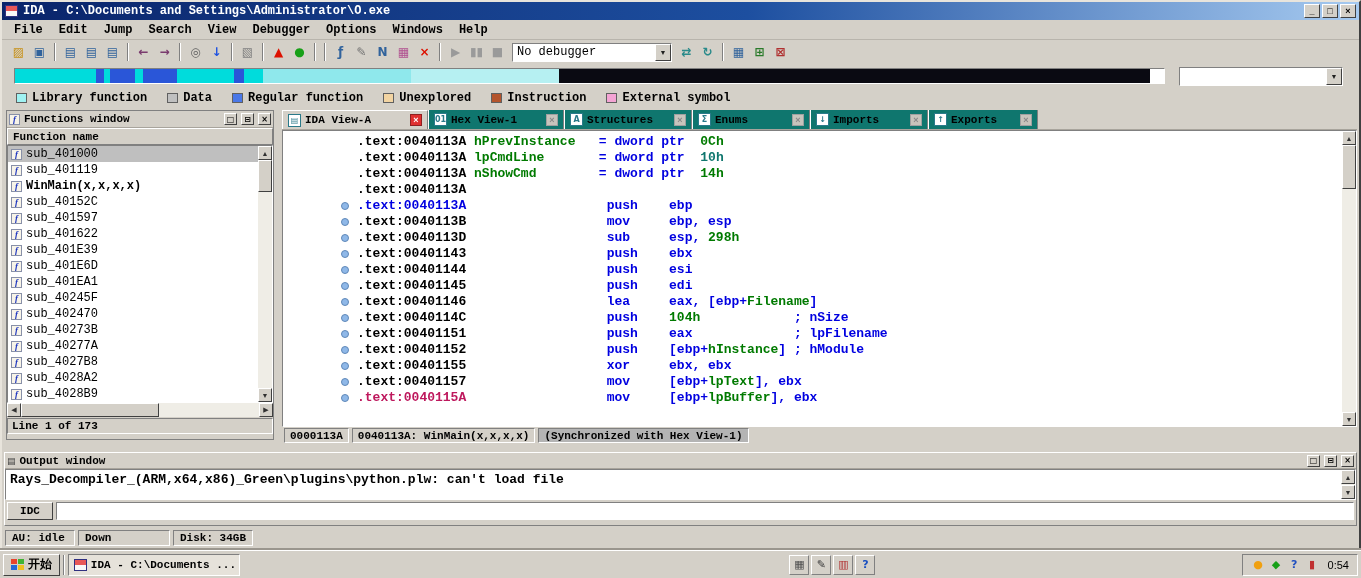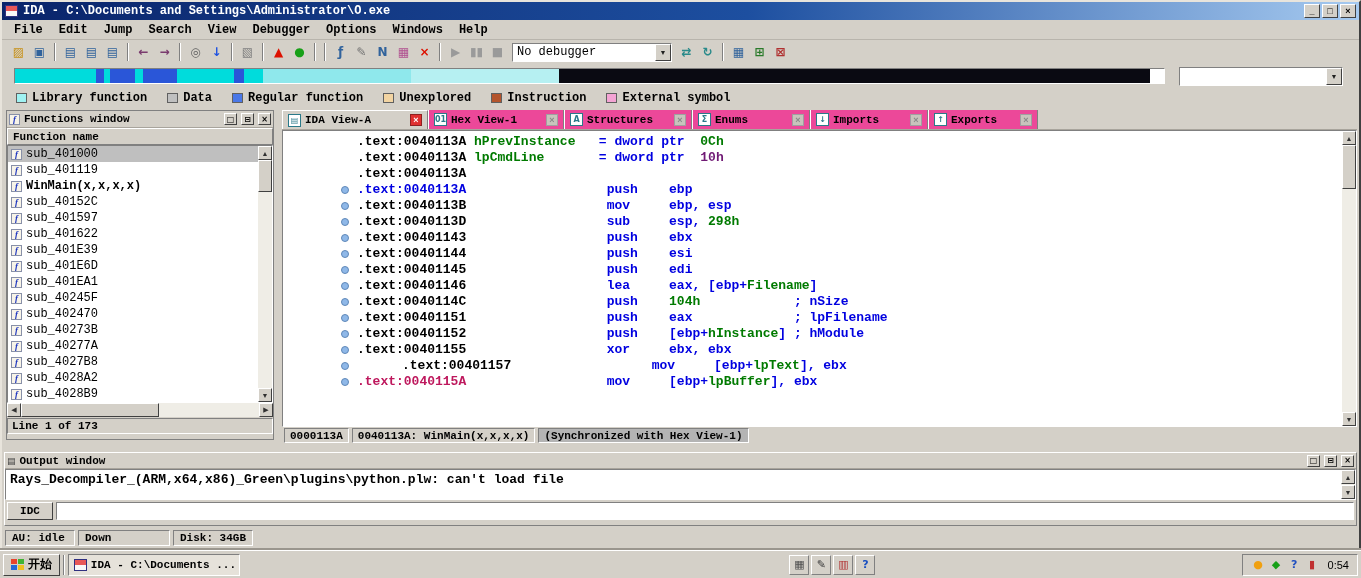--- a/index.html
+++ b/index.html
@@ -85,21 +85,21 @@
   .fw-status{height:16px;flex:0 0 16px;margin-top:1px;background:var(--face);font:bold 11px var(--mono);
     display:flex;align-items:center;padding-left:4px;
     border:1px solid;border-color:var(--sh) var(--hl) var(--hl) var(--sh);}
 
   .splitter{width:8px;flex:0 0 8px;}
 
   
   .viewarea{flex:1;min-width:0;display:flex;flex-direction:column;padding-bottom:6px;}
   .tabbar{height:20px;flex:0 0 20px;display:flex;background:var(--face);border-bottom:1px solid #a8a49c;}
   .tab{display:flex;align-items:center;gap:4px;padding:0 5px;font:bold 11px var(--mono);color:#000;
-    border-right:1px solid var(--sh);border-left:1px solid var(--hl);background:#ec4899;white-space:nowrap;overflow:hidden;}
+    border-right:1px solid var(--sh);border-left:1px solid var(--hl);background:#0f766e;white-space:nowrap;overflow:hidden;}
   .tab.active{background:var(--face);border-top:1px solid var(--hl);}
   .tab:nth-child(1){width:146px;}.tab:nth-child(2){width:136px;}.tab:nth-child(3){width:128px;}
   .tab:nth-child(4){width:118px;}.tab:nth-child(5){width:118px;}.tab:nth-child(6){width:110px;}
   .tab-ico{width:13px;height:13px;flex:0 0 13px;border:1px solid #2a7a8a;color:#2a7a8a;background:#fff;
     font:bold 8px "DejaVu Sans",sans-serif;display:flex;align-items:center;justify-content:center;}
   .tab-label{flex:1;overflow:hidden;}
   .tab-close{width:12px;height:12px;flex:0 0 12px;background:#c8c4bc;color:#888;
     border:1px solid #a0a0a0;font:bold 9px var(--sans);display:flex;align-items:center;justify-content:center;}
   .tab-close.red{background:#e03030;color:#fff;border-color:#902020;}
 
@@ -404,34 +404,35 @@
           </span>
           <span class="tab">
             <span class="tab-ico">↑</span>
             <span class="tab-label">Exports</span>
             <span class="tab-close">×</span>
           </span>
         </div>
       <div class="disasm-wrap">
         <div class="disasm">
             <div class="dline"><span style="color: rgb(0, 0, 0);">.text:0040113A </span><span style="color: rgb(0, 122, 0);">hPrevInstance   </span><span style="color: rgb(0, 0, 224);">= dword ptr  </span><span style="color: rgb(0, 122, 0);">0Ch</span></div>
-            <div class="dline"><span style="color: rgb(0, 0, 0);">.text:0040113A </span><span style="color: rgb(0, 122, 0);">lpCmdLine       </span><span style="color: rgb(0, 0, 224);">= dword ptr  </span><span style="color: #701a75; margin-top: 20px;">10h</span></div>
+            <div class="dline"><span style="color: rgb(0, 0, 0);">.text:0040113A </span><span style="color: rgb(0, 122, 0);">lpCmdLine       </span><span style="color: rgb(0, 0, 224);">= dword ptr  </span><span style="color: #0f766e; margin-top: 20px;">10h</span></div>
+            <div class="dline"><span style="color: rgb(0, 0, 0);">.text:0040113A </span><span style="color: rgb(0, 122, 0);">nShowCmd        </span><span style="color: rgb(0, 0, 224);">= dword ptr  </span><span style="color: rgb(0, 122, 0);">14h</span></div>
             <div class="dline"><span style="color: rgb(0, 0, 0);">.text:0040113A</span></div>
             <div class="dline"><span class="bp-dot"></span><span style="color: rgb(0, 0, 224);">.text:0040113A                  </span><span style="color: rgb(0, 0, 224);">push    ebp</span></div>
             <div class="dline"><span class="bp-dot"></span><span style="color: rgb(0, 0, 0);">.text:0040113B                  </span><span style="color: rgb(0, 0, 224);">mov     ebp, esp</span></div>
             <div class="dline"><span class="bp-dot"></span><span style="color: rgb(0, 0, 0);">.text:0040113D                  </span><span style="color: rgb(0, 0, 224); margin-top: 13px;">sub     esp, </span><span style="color: rgb(0, 122, 0);">298h</span></div>
             <div class="dline"><span class="bp-dot"></span><span style="color: rgb(0, 0, 0);">.text:00401143                  </span><span style="color: rgb(0, 0, 224);">push    ebx</span></div>
             <div class="dline"><span class="bp-dot"></span><span style="color: rgb(0, 0, 0);">.text:00401144                  </span><span style="color: rgb(0, 0, 224);">push    esi</span></div>
             <div class="dline"><span class="bp-dot"></span><span style="color: rgb(0, 0, 0);">.text:00401145                  </span><span style="color: rgb(0, 0, 224);">push    edi</span></div>
             <div class="dline"><span class="bp-dot"></span><span style="color: rgb(0, 0, 0);">.text:00401146                  </span><span style="color: rgb(0, 0, 224);">lea     eax, [ebp+</span><span style="color: rgb(0, 122, 0); text-align: right;">Filename</span><span style="color: rgb(0, 0, 224);">]</span></div>
             <div class="dline"><span class="bp-dot"></span><span style="color: rgb(0, 0, 0);">.text:0040114C                  </span><span style="color: rgb(0, 0, 224);">push    </span><span style="color: rgb(0, 122, 0);">104h            </span><span style="color: rgb(0, 0, 224);">; nSize</span></div>
             <div class="dline"><span class="bp-dot"></span><span style="color: rgb(0, 0, 0);">.text:00401151                  </span><span style="color: rgb(0, 0, 224);">push    </span><span style="color: rgb(0, 0, 224);">eax             </span><span style="color: rgb(0, 0, 224);">; lpFilename</span></div>
             <div class="dline"><span class="bp-dot"></span><span style="color: rgb(0, 0, 0);">.text:00401152                  </span><span style="color: rgb(0, 0, 224);">push    </span><span style="color: rgb(0, 0, 224);">[ebp+</span><span style="color: rgb(0, 122, 0);">hInstance</span><span style="color: rgb(0, 0, 224);">] </span><span style="color: rgb(0, 0, 224);">; hModule</span></div>
             <div class="dline"><span class="bp-dot"></span><span style="color: rgb(0, 0, 0); margin-top: 36px;">.text:00401155                  </span><span style="color: rgb(0, 0, 224);">xor     ebx, ebx</span></div>
-            <div class="dline"><span class="bp-dot"></span><span style="color: rgb(0, 0, 0); margin-left: 45px;">.text:00401157                  </span><span style="color: rgb(0, 0, 224);">mov     [ebp+</span><span style="color: rgb(0, 122, 0);">lpText</span><span style="color: rgb(0, 0, 224);">], ebx</span></div>
+            <div class="dline"><span class="bp-dot"></span><span style="color: rgb(0, 0, 0);">.text:00401157                  </span><span style="color: rgb(0, 0, 224);">mov     [ebp+</span><span style="color: rgb(0, 122, 0);">lpText</span><span style="color: rgb(0, 0, 224);">], ebx</span></div>
             <div class="dline"><span class="bp-dot"></span><span style="color: #be185d;">.text:0040115A                  </span><span style="color: rgb(0, 0, 224);">mov     [ebp+</span><span style="color: rgb(0, 122, 0);">lpBuffer</span><span style="color: rgb(0, 0, 224);">], ebx</span></div>
           </div>
         <div class="vscroll">
           <span class="scr-btn">▲</span>
           <span class="scr-track">
               <span class="scr-thumb v tall"></span>
             </span>
           <span class="scr-btn">▼</span>
         </div>
       </div>

